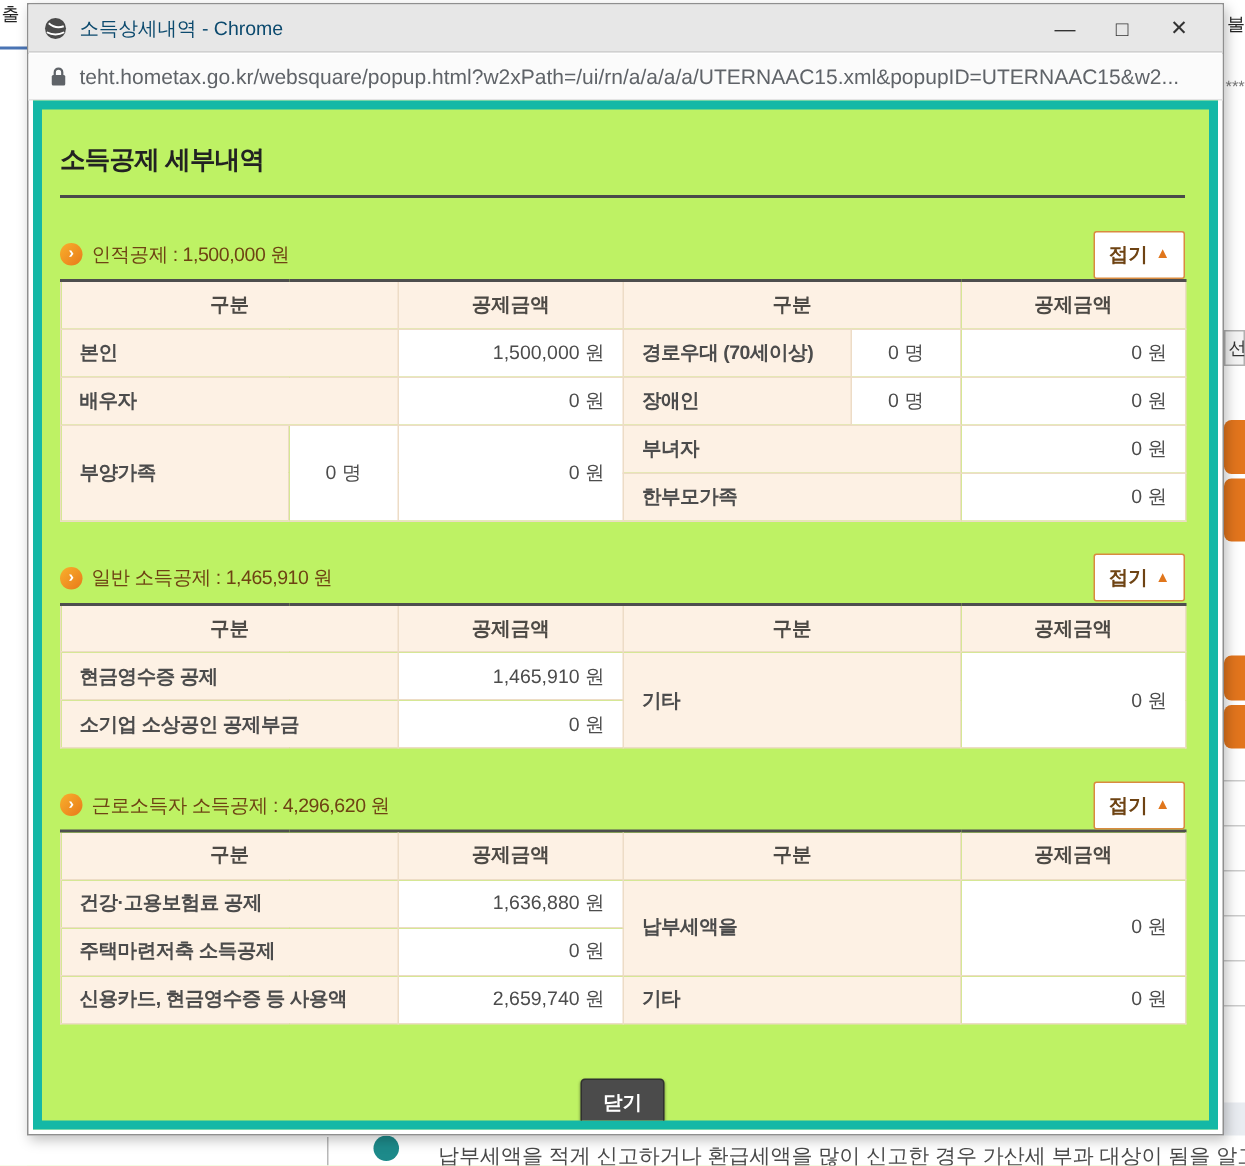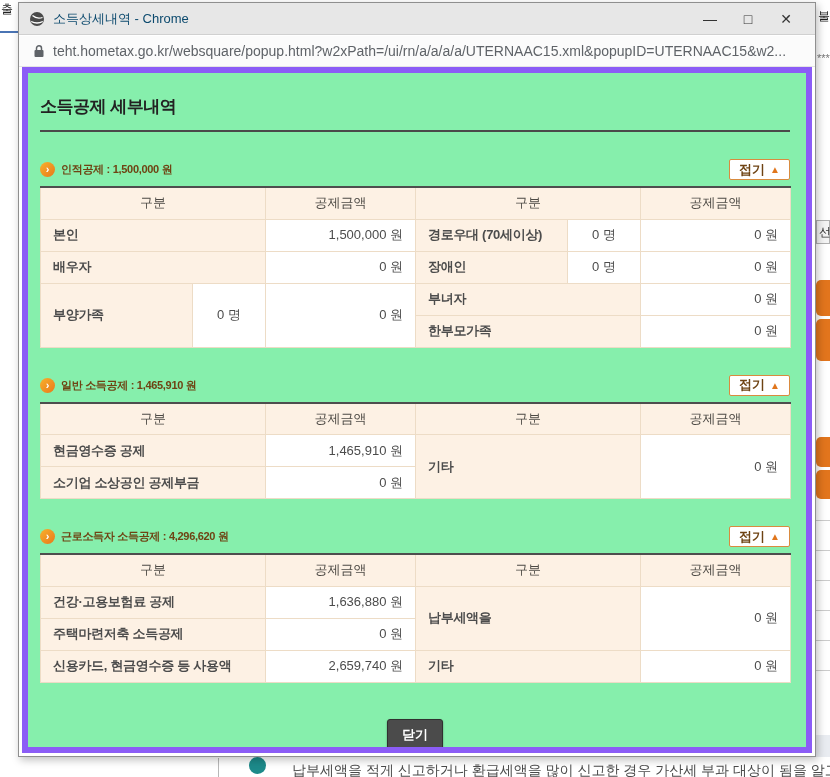--- a/index.html
+++ b/index.html
@@ -27,34 +27,34 @@
   
   .chrome-window { position:absolute; left:18px; top:2px; width:798px; height:755px; background:#fff; border:1px solid #8f8f8f; box-shadow:2px 3px 8px rgba(0,0,0,.25); }
   .titlebar { position:absolute; left:0; top:0; right:0; height:32px; background:#e7e7e7; border-bottom:1px solid #d0d0d0; display:flex; align-items:center; padding:0 10px; }
   .titlebar .title { font-size:13px; color:#0c4a6e; margin-left:8px; }
   .win-controls { margin-left:auto; display:flex; align-items:center; }
   .win-btn { width:38px; height:30px; display:flex; align-items:center; justify-content:center; font-size:14px; color:#333; cursor:pointer; }
   .urlbar { position:absolute; left:0; top:33px; right:0; height:31px; background:#fbfbfb; display:flex; align-items:center; padding:0 14px; border-bottom:1px solid #e4e4e4; }
   .urlbar .url { font-size:14px; color:#5f6368; margin-left:8px; white-space:nowrap; overflow:hidden; }
 
   
-  .popup-body { position:absolute; left:3px; right:3px; top:64px; bottom:3px; border:6px solid #8b5cf6; background:#86efac; overflow:hidden; }
+  .popup-body { position:absolute; left:3px; right:3px; top:64px; bottom:3px; border:6px solid #14b8a6; background:#bef264; overflow:hidden; }
   .popup-content { padding:22px 12px 0 12px; }
   .page-title { font-size:17px; font-weight:bold; color:#222; letter-spacing:-0.5px; }
   .title-rule { width:750px; height:2px; background:#4a4a4a; margin-top:12px; }
 
   .section-header { width:750px; display:flex; align-items:center; margin-top:24px; height:27px; }
   .bullet { width:15px; height:15px; border-radius:50%; background:linear-gradient(135deg,#f9b02c,#e8791a); color:#fff; font-size:11px; font-weight:bold; line-height:15px; text-align:center; margin-right:6px; flex:0 0 15px; }
-  .section-title { font-size:11px; font-weight:bold; color:#6e4313; letter-spacing:-0.3px; }
-  .collapse-btn { margin-left:auto; background:#fff; border:1px solid #d98b3f; border-radius:2px; height:21px; padding:0 9px; font-size:13px; font-weight:bold; color:#6e4313; display:flex; align-items:center; gap:5px; cursor:pointer; }
+  .section-title { font-size:13px; font-weight:normal; color:#6e4313; letter-spacing:-0.3px; }
+  .collapse-btn { margin-left:auto; background:#fff; border:1px solid #d98b3f; border-radius:2px; height:32px; padding:0 9px; font-size:13px; font-weight:bold; color:#6e4313; display:flex; align-items:center; gap:5px; cursor:pointer; }
   .collapse-btn .arrow { color:#e0761c; font-size:10px; }
 
   table.deduct { border-collapse:collapse; table-layout:fixed; width:750px; margin-top:3px; }
   table.deduct th, table.deduct td { border:1px solid #eddcc6; height:32px; font-size:13px; color:#4c4c4c; overflow:hidden; white-space:nowrap; }
-  table.deduct thead th { background:#fdf1e4; border-top:2px solid #4e4e4e; font-weight:normal; color:#4d4a45; text-align:center; }
+  table.deduct thead th { background:#fdf1e4; border-top:2px solid #4e4e4e; font-weight:bold; color:#4d4a45; text-align:center; }
   td.label { background:#fdf1e4; text-align:left; padding-left:12px; font-weight:bold; color:#4d4a45; letter-spacing:-0.3px; }
   td.val { background:#fff; text-align:right; padding-right:12px; }
   td.cnt { background:#fff; text-align:center; }
 
   .close-row { width:750px; display:flex; justify-content:center; margin-top:36px; }
   .close-btn { background:#4b4b4b; border:1px solid #303030; border-radius:3px; color:#fff; font-size:13px; font-weight:bold; padding:6px 14px; cursor:pointer; box-shadow:0 1px 2px rgba(0,0,0,.4); }
 </style>
 </head>
 <body>
 

